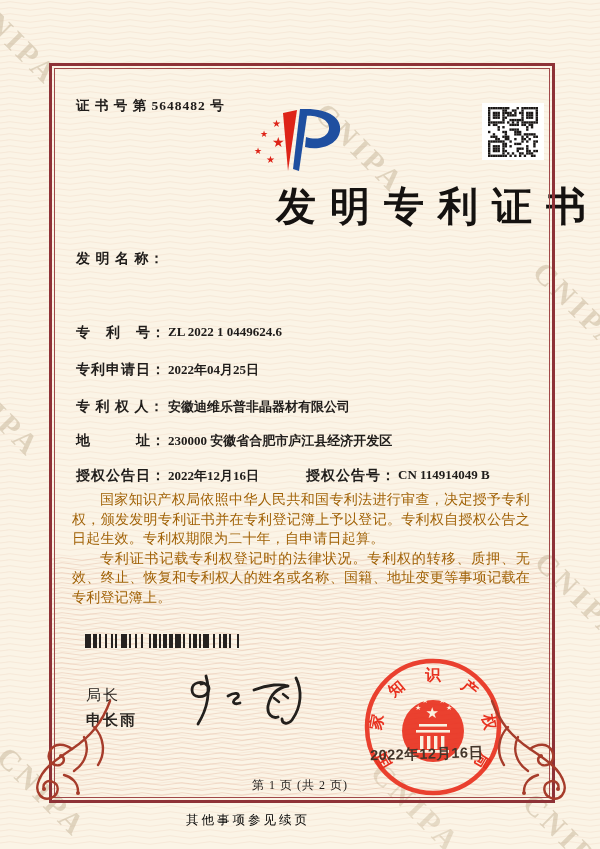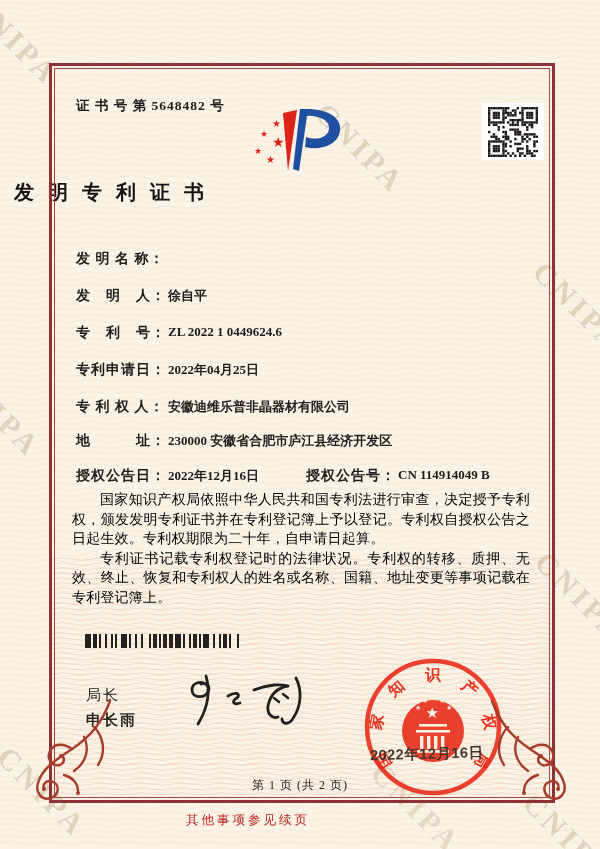--- a/index.html
+++ b/index.html
@@ -27,53 +27,53 @@
   
   .frame{position:absolute;z-index:3;left:49px;top:63px;width:506px;height:740px;
          box-sizing:border-box;border:3px solid var(--frame);pointer-events:none;}
   .frame::before{content:"";position:absolute;inset:2px;border:1px solid #a04848;}
 
   
   .cert-no{position:absolute;z-index:2;left:76px;top:97px;font-size:13.5px;letter-spacing:1px;font-weight:600;}
   .logo{position:absolute;z-index:2;left:250px;top:101px;}
   .qr-panel{position:absolute;z-index:2;left:482px;top:103px;width:62px;height:57px;background:#fff;
             display:flex;align-items:center;justify-content:center;}
-  .title{position:absolute;z-index:2;left:0;top:179px;width:600px;text-align:left;
-         font-size:20px;font-weight:600;letter-spacing:14px;padding-left:14px;box-sizing:border-box;color:#151210;}
+  .title{position:absolute;z-index:2;left:0;top:179px;width:600px;text-align:right;
+         font-size:40px;font-weight:600;letter-spacing:14px;padding-left:14px;box-sizing:border-box;color:#151210;}
 
   
   .row{position:absolute;z-index:2;left:0;width:600px;height:20px;}
   .lbl{position:absolute;left:76px;font-size:14px;font-weight:600;letter-spacing:1px;white-space:nowrap;}
   .val{position:absolute;left:168px;font-size:13px;font-weight:600;white-space:nowrap;letter-spacing:0;}
   .lbl2{position:absolute;left:306px;font-size:14px;font-weight:600;letter-spacing:1px;white-space:nowrap;text-align:center;}
   .val2{position:absolute;left:398px;font-size:13px;font-weight:600;white-space:nowrap;}
   .r0{top:250px;} .r1{top:287px;} .r2{top:324px;} .r3{top:361px;} .r4{top:398px;} .r5{top:432px;text-decoration:underline;} .r6{top:467px;}
 
   
   .paras{position:absolute;z-index:2;left:72px;top:490px;width:458px;font-size:14px;line-height:19.5px;
-         text-align:justify;color:#000000;}
+         text-align:justify;color:#a16207;}
   .paras p{margin:0;text-indent:2em;letter-spacing:0.2px;}
 
   
   .barcode{position:absolute;z-index:2;left:85px;top:634px;height:14px;display:flex;align-items:stretch;}
   .barcode div{height:14px;}
 
   
   .dir-label{position:absolute;z-index:2;left:86px;top:686px;font-size:15px;font-weight:400;
              font-family:"Liberation Sans","DejaVu Sans",sans-serif;letter-spacing:2px;color:#2a2622;}
   .dir-name{position:absolute;z-index:2;left:86px;top:711px;font-size:15px;font-weight:700;
             font-family:"Liberation Sans","DejaVu Sans",sans-serif;letter-spacing:2px;color:#2a2622;}
   .signature{position:absolute;z-index:2;left:180px;top:672px;}
   .seal{position:absolute;z-index:2;left:362px;top:656px;}
   .seal-date{position:absolute;z-index:3;left:370px;top:744px;width:168px;font-size:14.5px;font-weight:700;
              font-family:"Liberation Sans","DejaVu Sans",sans-serif;color:#43352a;letter-spacing:0.5px;
              transform:rotate(-1.5deg);white-space:nowrap;}
   .page-info{position:absolute;z-index:2;left:0;top:777px;width:600px;text-align:center;font-size:12px;letter-spacing:1px;}
   .footer-note{position:absolute;z-index:2;left:0;top:812px;width:496px;text-align:center;font-size:12.5px;
-               letter-spacing:3px;color:#b91c1c;}
+               letter-spacing:3px;color:#000000;}
 
   
   .flourish{position:absolute;z-index:4;pointer-events:none;}
   .fl-left{left:24px;top:697px;}
   .fl-right{left:488px;top:697px;transform:scaleX(-1);}
 </style>
 </head>
 <body>
 
 <div class="paper">
@@ -328,24 +328,20 @@
         <rect x="42.857142857142854" y="47.61904761904762" width="2.380952380952381" height="2.380952380952381" fill="#1a1715"></rect>
         <rect x="45.23809523809524" y="47.61904761904762" width="2.380952380952381" height="2.380952380952381" fill="#1a1715"></rect>
       </svg>
   </div>
 
   <div class="title">发明专利证书</div>
 
   <div class="row r0">
     <span class="lbl">发 明 名 称：</span>
   </div>
-  <div class="row r1">
-    <span class="lbl">发　明　人：</span>
-    <span class="val">徐自平</span>
-  </div>
   <div class="row r2">
     <span class="lbl">专　利　号：</span>
     <span class="val">ZL 2022 1 0449624.6</span>
   </div>
   <div class="row r3">
     <span class="lbl">专利申请日：</span>
     <span class="val">2022年04月25日</span>
   </div>
   <div class="row r4">
     <span class="lbl">专 利 权 人：</span>

